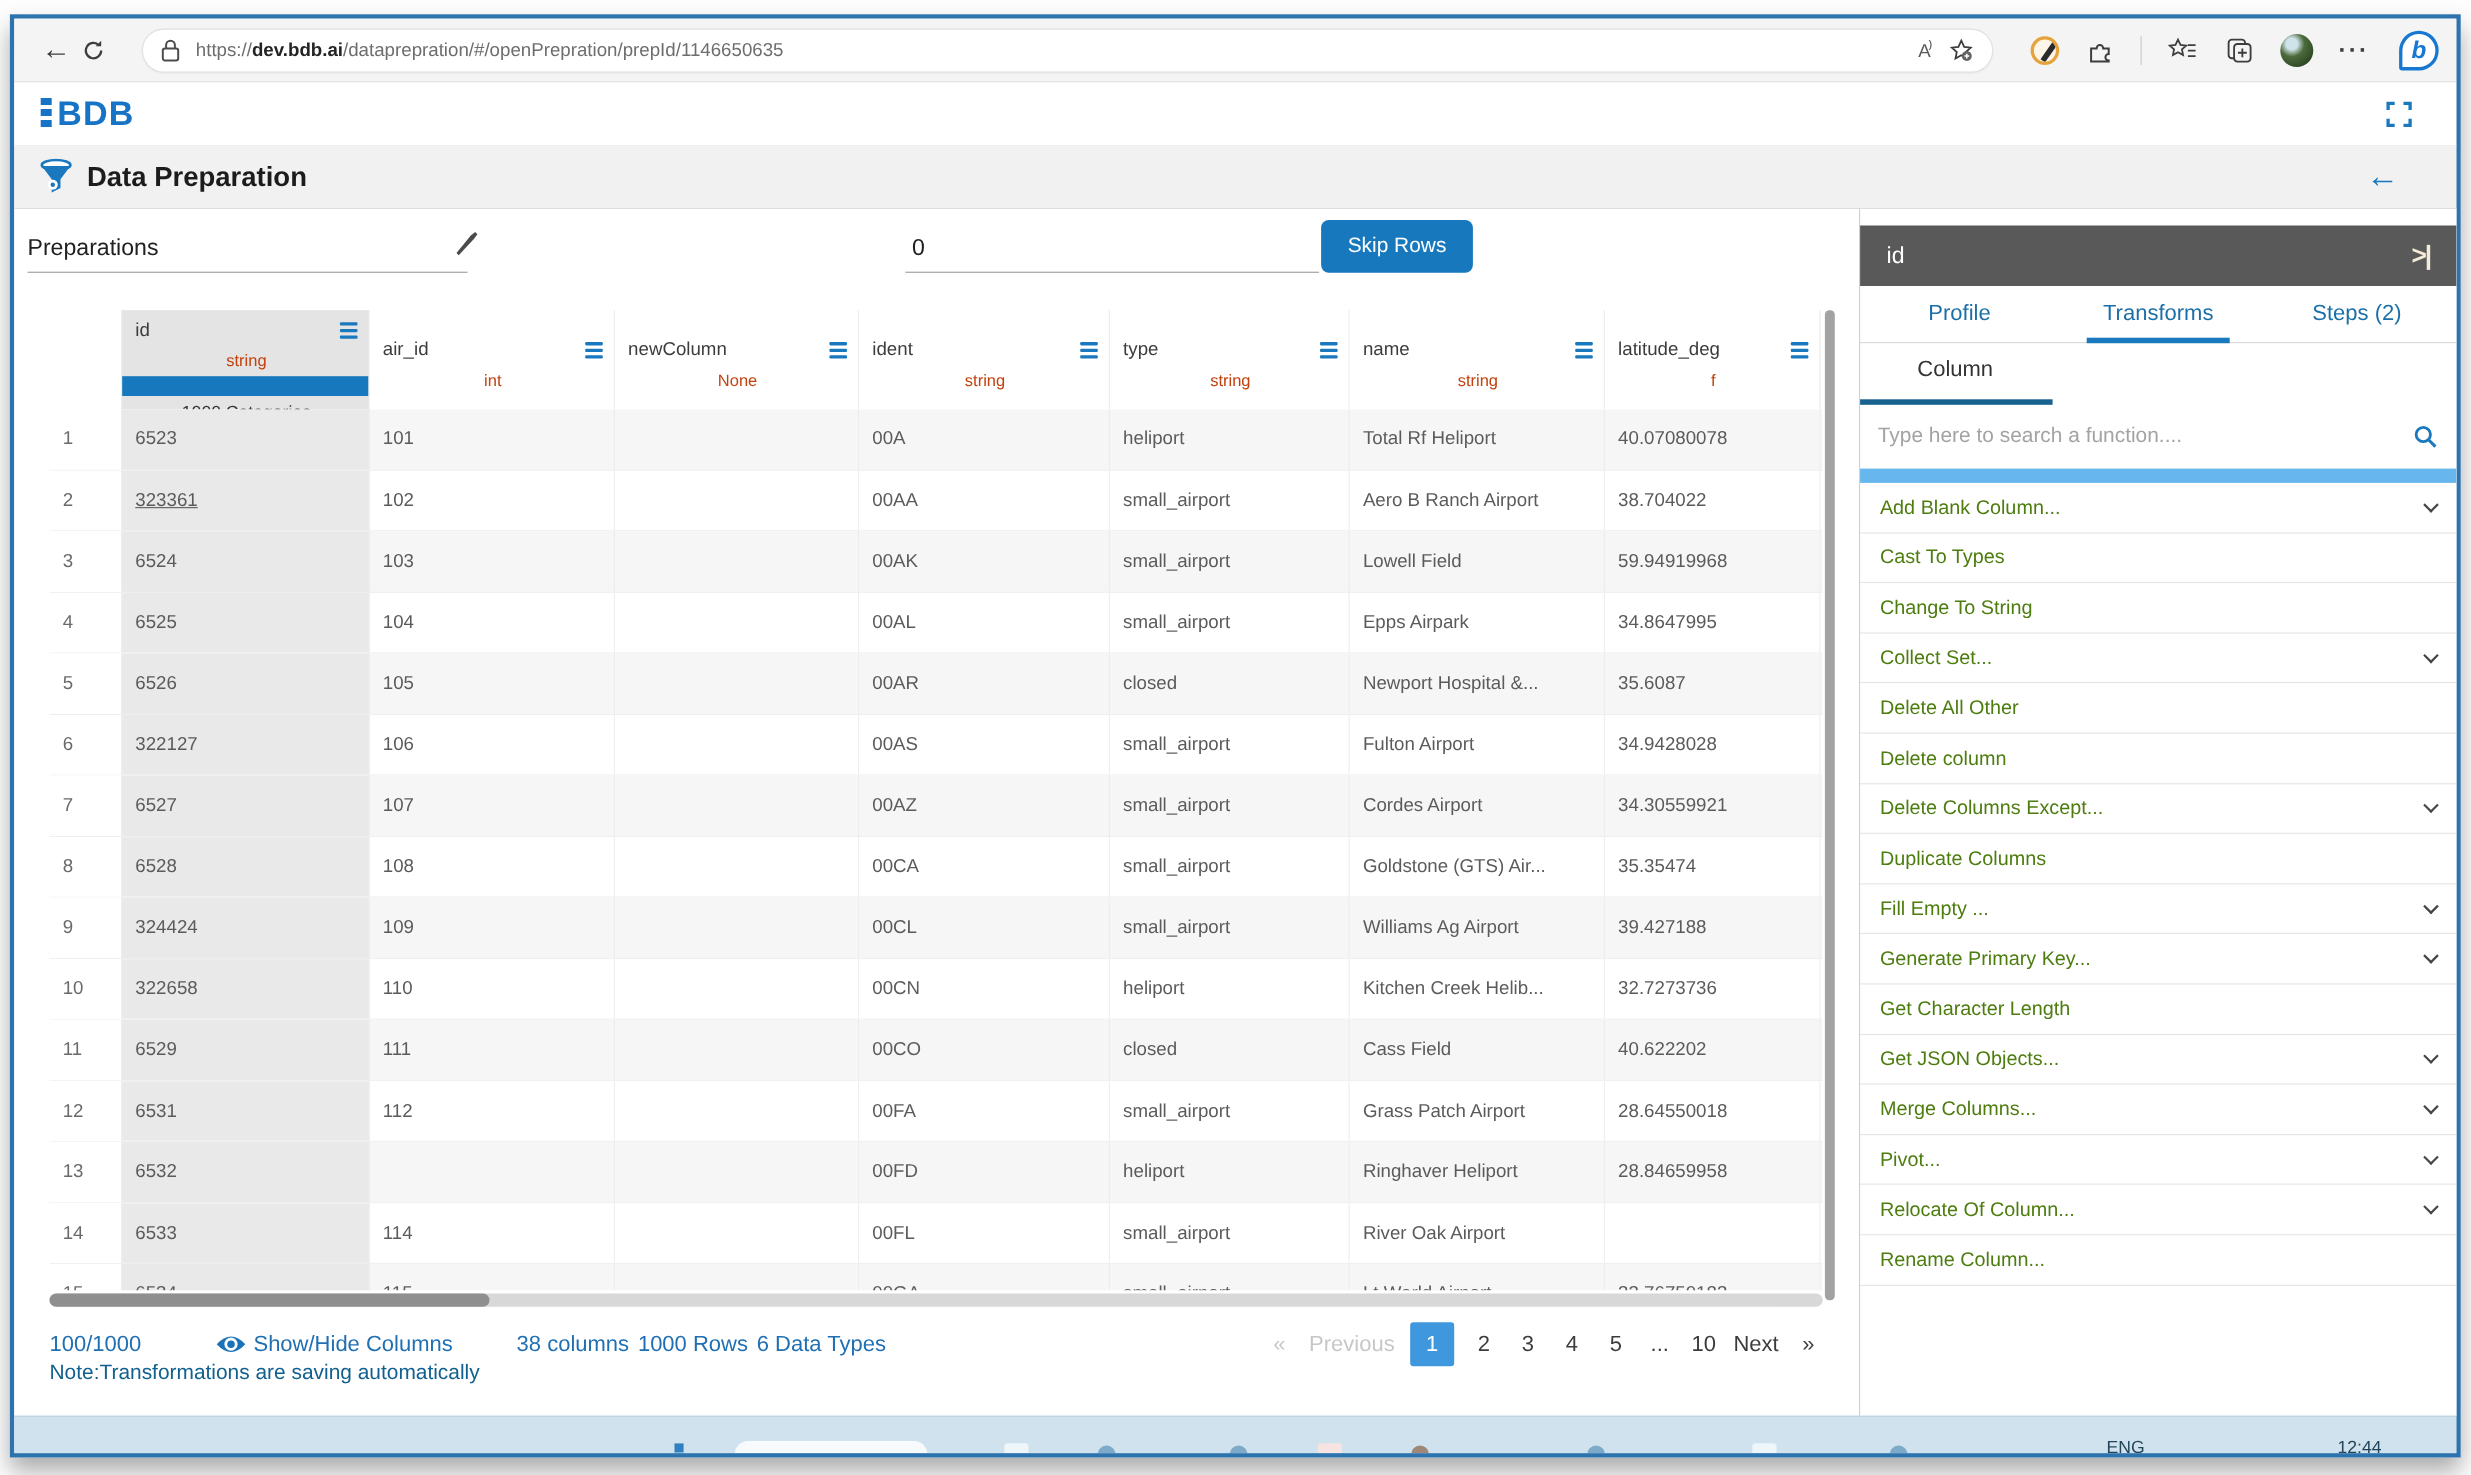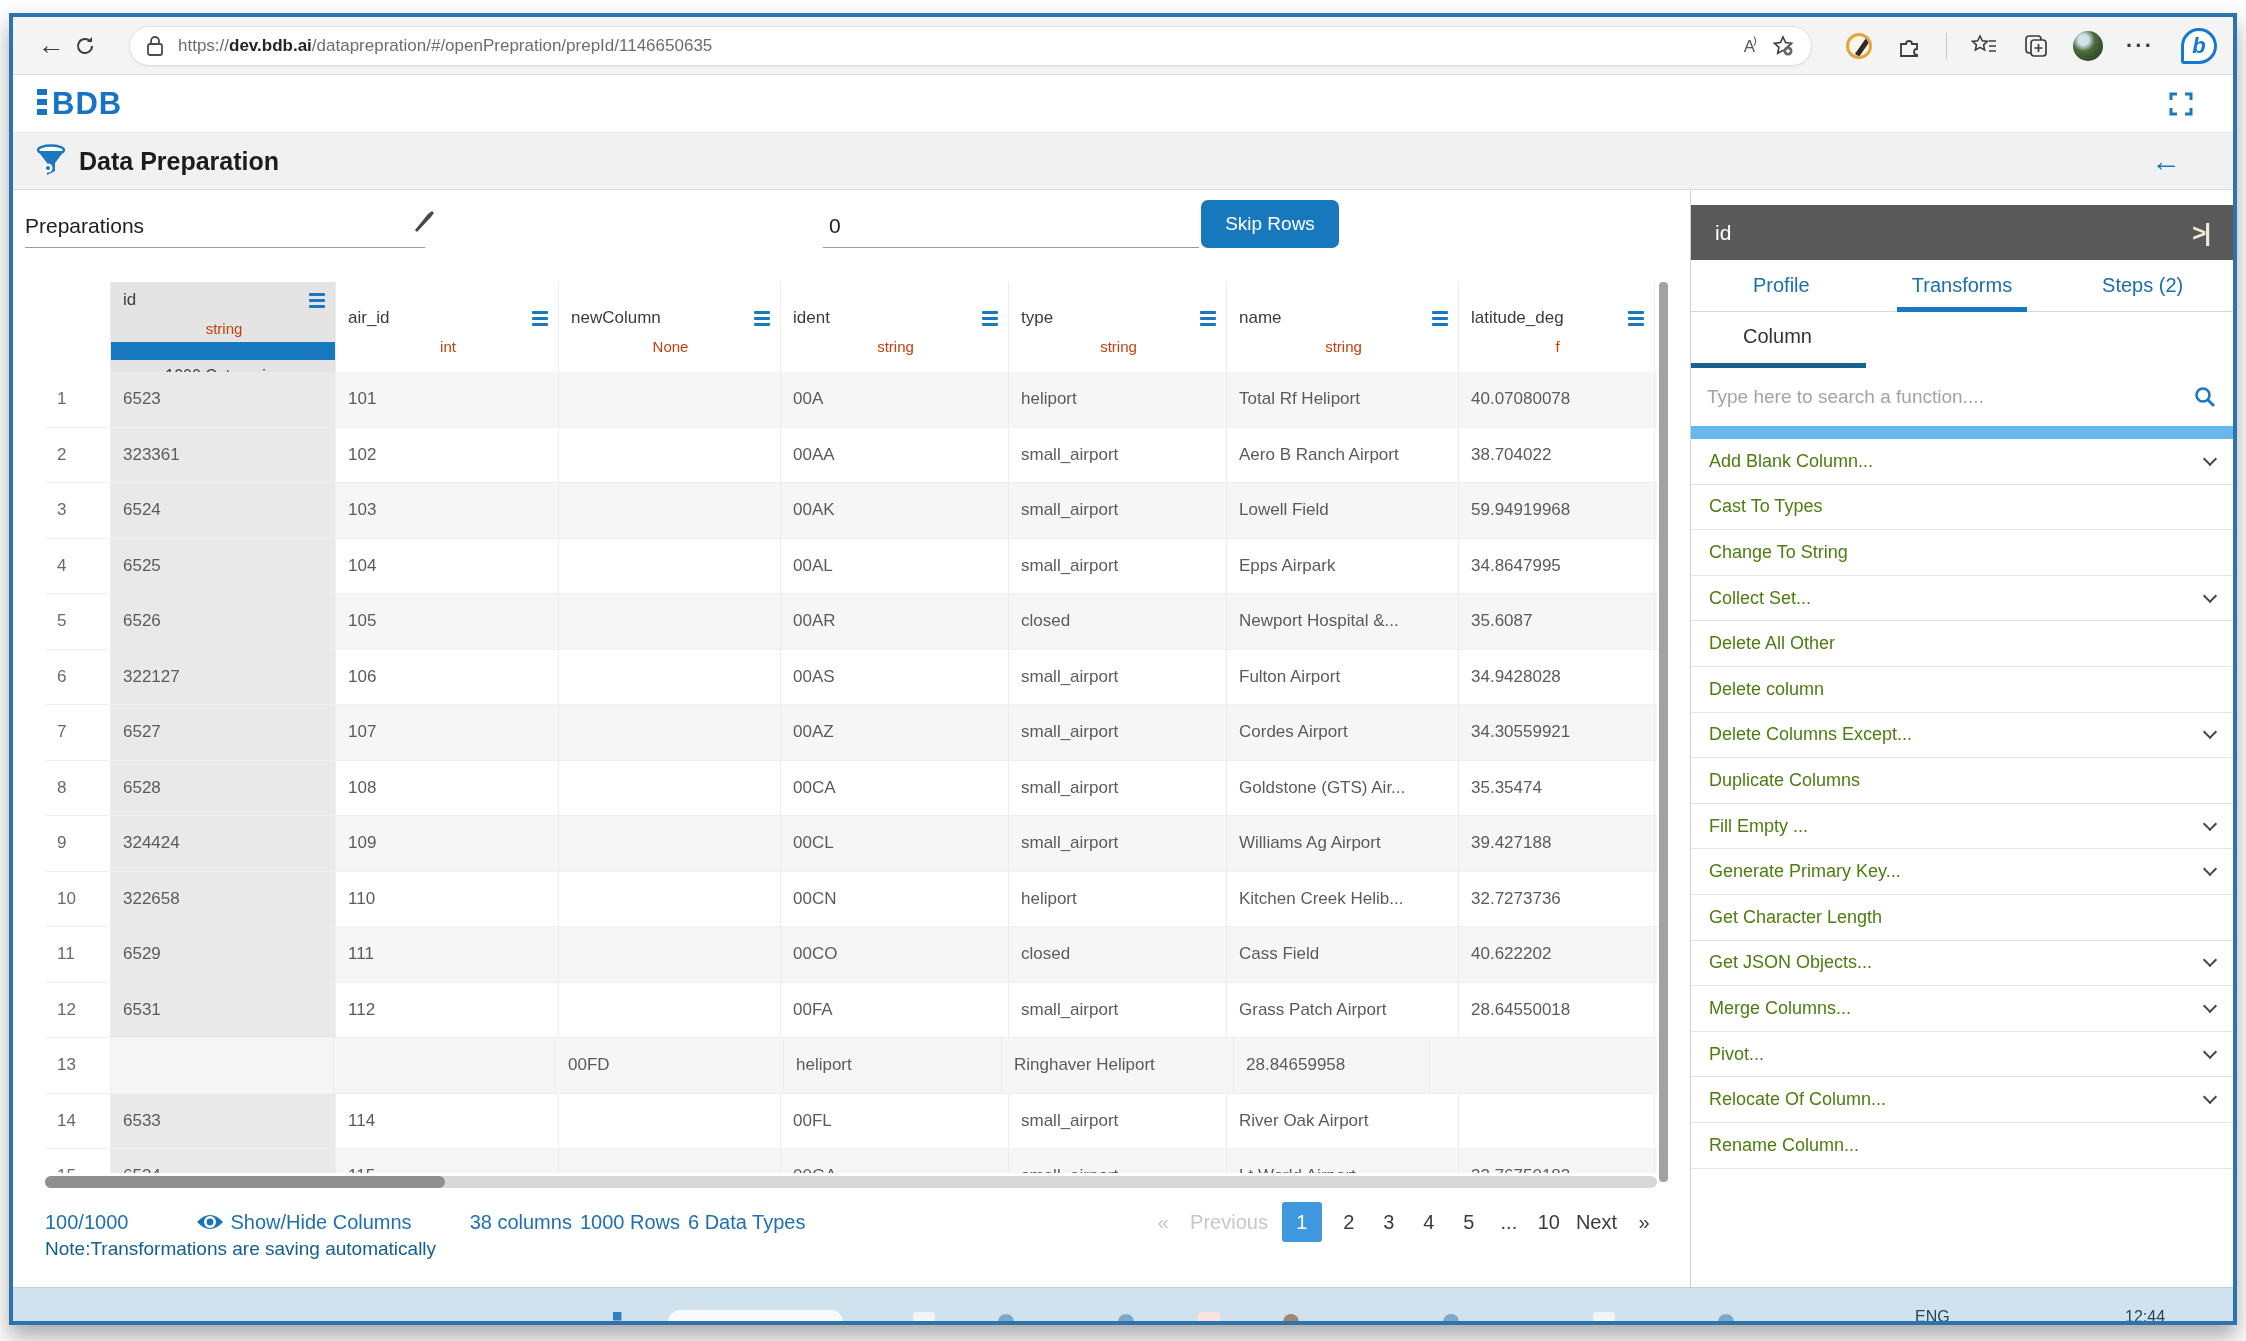--- a/index.html
+++ b/index.html
@@ -318,21 +318,21 @@
               <div class="td idcell" style="width: 225px;">6523</div>
               <div class="td" style="width: 223px;">101</div>
               <div class="td" style="width: 222px;"></div>
               <div class="td" style="width: 228px;">00A</div>
               <div class="td" style="width: 218px;">heliport</div>
               <div class="td" style="width: 232px;">Total Rf Heliport</div>
               <div class="td" style="width: 196px;">40.07080078</div>
             </div>
             <div class="tr">
               <div class="td rownum" style="width: 66px;">2</div>
-              <div class="td idcell" style="width: 225px;">323361</div>
+              <div class="td idcell" style="width: 225px; text-decoration: underline;">323361</div>
               <div class="td" style="width: 223px;">102</div>
               <div class="td" style="width: 222px;"></div>
               <div class="td" style="width: 228px;">00AA</div>
               <div class="td" style="width: 218px;">small_airport</div>
               <div class="td" style="width: 232px;">Aero B Ranch Airport</div>
               <div class="td" style="width: 196px;">38.704022</div>
             </div>
             <div class="tr odd">
               <div class="td rownum" style="width: 66px;">3</div>
               <div class="td idcell" style="width: 225px;">6524</div>
@@ -428,20 +428,21 @@
               <div class="td idcell" style="width: 225px;">6531</div>
               <div class="td" style="width: 223px;">112</div>
               <div class="td" style="width: 222px;"></div>
               <div class="td" style="width: 228px;">00FA</div>
               <div class="td" style="width: 218px;">small_airport</div>
               <div class="td" style="width: 232px;">Grass Patch Airport</div>
               <div class="td" style="width: 196px;">28.64550018</div>
             </div>
             <div class="tr odd">
               <div class="td rownum" style="width: 66px;">13</div>
+              <div class="td idcell" style="width: 225px;">6532</div>
               <div class="td" style="width: 223px;"></div>
               <div class="td" style="width: 222px;"></div>
               <div class="td" style="width: 228px;">00FD</div>
               <div class="td" style="width: 218px;">heliport</div>
               <div class="td" style="width: 232px;">Ringhaver Heliport</div>
               <div class="td" style="width: 196px;">28.84659958</div>
             </div>
             <div class="tr">
               <div class="td rownum" style="width: 66px;">14</div>
               <div class="td idcell" style="width: 225px;">6533</div>

